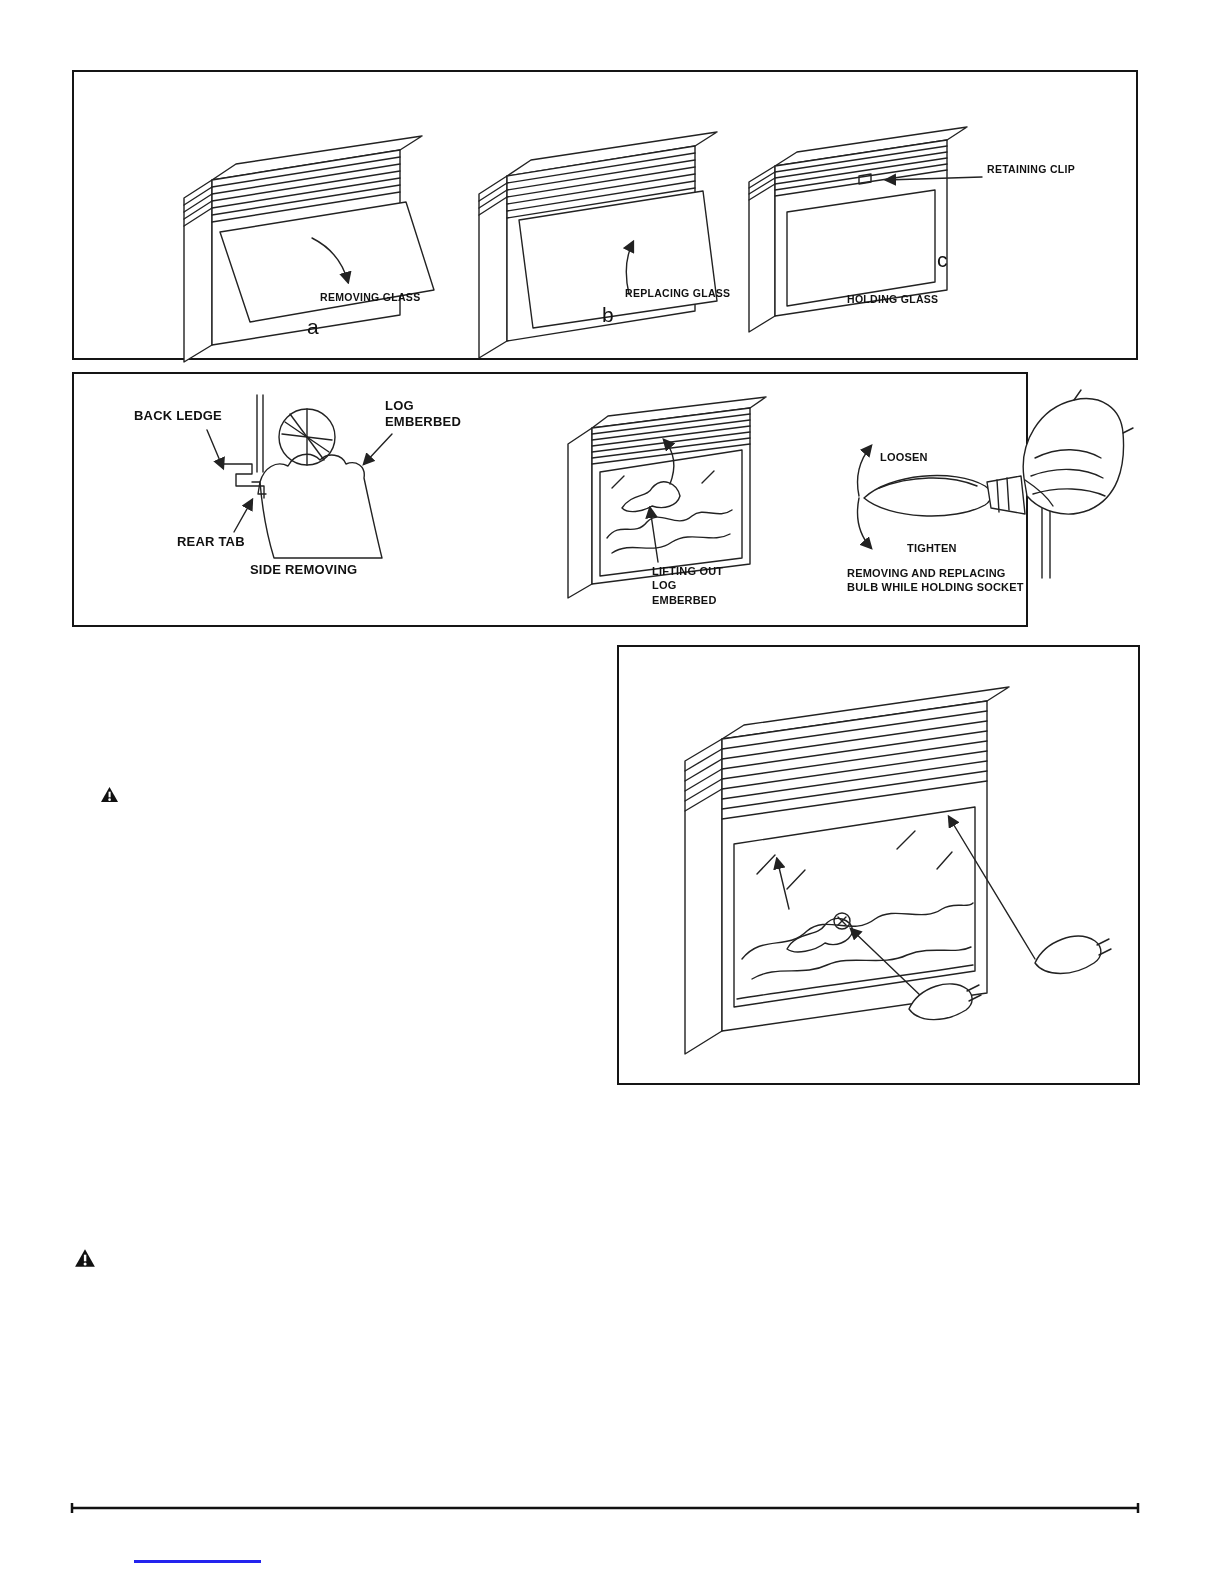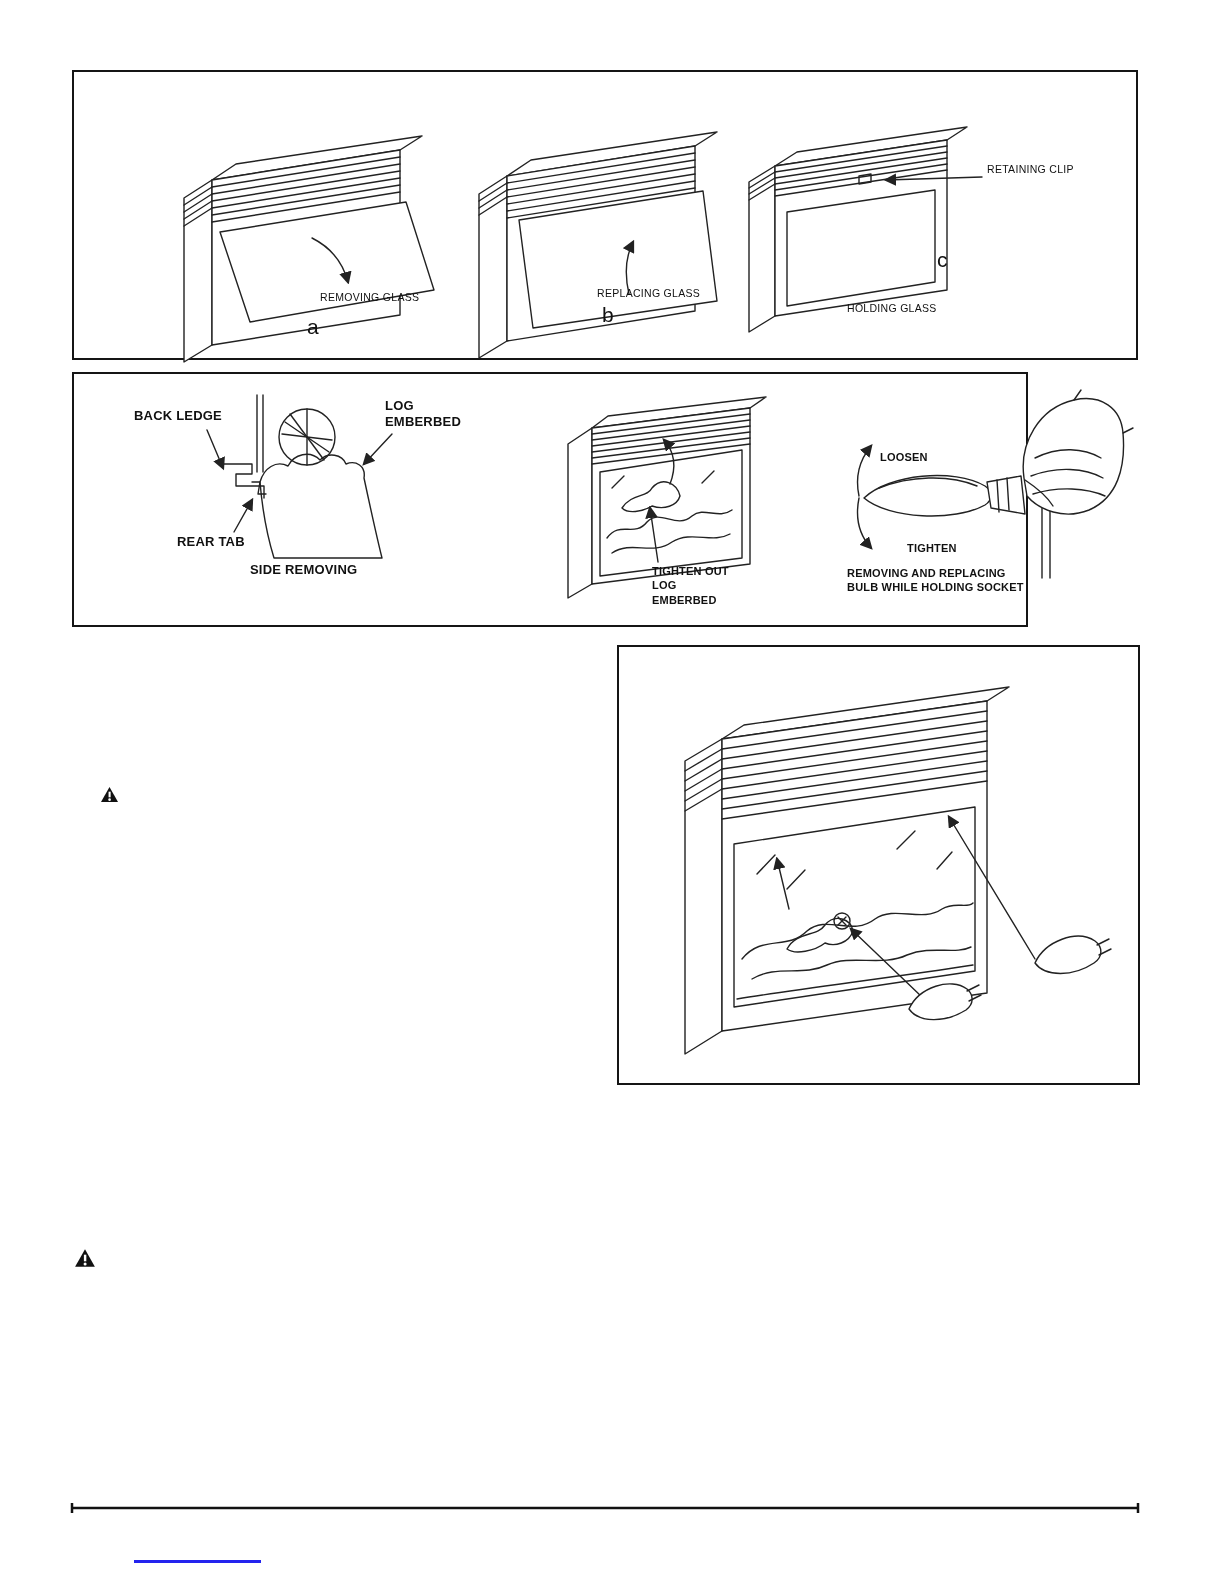--- a/index.html
+++ b/index.html
@@ -10,34 +10,34 @@
   }
   .panel { position:absolute; border:2px solid #151515; background:#fff; }
   #panel-glass    { left:72px;  top:70px;  width:1066px; height:290px; }
   #panel-emberbed { left:72px;  top:372px; width:956px; height:255px; }
   #panel-bulbs    { left:617px; top:645px; width:523px;  height:440px; }
 
   svg.art-svg { position:absolute; overflow:visible; }
   .art { stroke:#222; fill:none; stroke-width:1.4; stroke-linejoin:round; stroke-linecap:round; }
   .art .fill-w { fill:#ffffff; }
 
-  .lbl { position:absolute; font-size:10.5px; font-weight:400; letter-spacing:.3px; white-space:nowrap; }
+  .lbl { position:absolute; font-size:10.5px; font-weight:700; letter-spacing:.3px; white-space:nowrap; }
   .lbl-lg { position:absolute; font-size:13px; font-weight:700; letter-spacing:.2px; line-height:1.25; }
   .lbl-md { position:absolute; font-size:11px; font-weight:700; letter-spacing:.2px; line-height:1.3; }
   .wrap { white-space:normal; }
   .letter { position:absolute; font-size:21px; font-weight:400; }
 
   
   #svg-a { left:88px;  top:28px; width:300px; height:255px; }
   #svg-b { left:383px; top:24px; width:300px; height:255px; }
   #svg-c { left:655px; top:22px; width:255px; height:235px; }
   #svg-clip-arrow { left:798px; top:100px; width:112px; height:14px; }
   #cap-a { left:246px; top:219px;text-align:right; }
-  #cap-b { left:507px; top:215px;padding-left:16px; }
-  #cap-c { left:773px; top:230px; }
+  #cap-b { left:535px; top:215px;padding-left:16px; }
+  #cap-c { left:773px; top:221px; }
   #cap-clip { left:913px; top:91px; }
   #letter-a { left:233px; top:243px; }
   #letter-b { left:528px; top:231px; }
   #letter-c { left:863px; top:176px; }
 
   
   #svg-section { left:50px;  top:12px; width:430px; height:215px; }
   #svg-lift    { left:478px; top:14px; width:235px; height:225px; }
   #svg-hand    { left:765px; top:14px; width:295px; height:195px; }
   #lbl-backledge { left:60px;  top:34px; }
@@ -205,21 +205,21 @@
       <path d="M186,92 C198,100 208,108 214,118"></path>
       <line x1="235" y1="12" x2="242" y2="2"></line>
       <line x1="284" y1="45" x2="294" y2="40"></line>
     </g>
   </svg>
 
   <span class="lbl-lg" id="lbl-backledge">BACK LEDGE</span>
   <span class="lbl-lg wrap" id="lbl-logember">LOG EMBERBED</span>
   <span class="lbl-lg" id="lbl-reartab">REAR TAB</span>
   <span class="lbl-lg" id="lbl-sidesect">SIDE REMOVING</span>
-  <span class="lbl-md wrap" id="lbl-lifting">TIGHTEN OUT LOG EMBERBED</span>
+  <span class="lbl-md wrap" id="lbl-lifting">LIFTING OUT LOG EMBERBED</span>
   <span class="lbl-md" id="lbl-loosen">LOOSEN</span>
   <span class="lbl-md" id="lbl-tighten">TIGHTEN</span>
   <span class="lbl-md wrap" id="lbl-bulbcap">REMOVING AND REPLACING BULB WHILE HOLDING SOCKET</span>
 </div>
 
 <div class="panel" id="panel-bulbs">
   <svg class="art-svg" id="svg-bulbs" viewBox="0 0 487 418">
     <g class="art">
       <polygon class="fill-w" points="85,80 350,42 372,28 107,66"></polygon>
       <polygon class="fill-w" points="48,102 85,80 85,372 48,395"></polygon>

